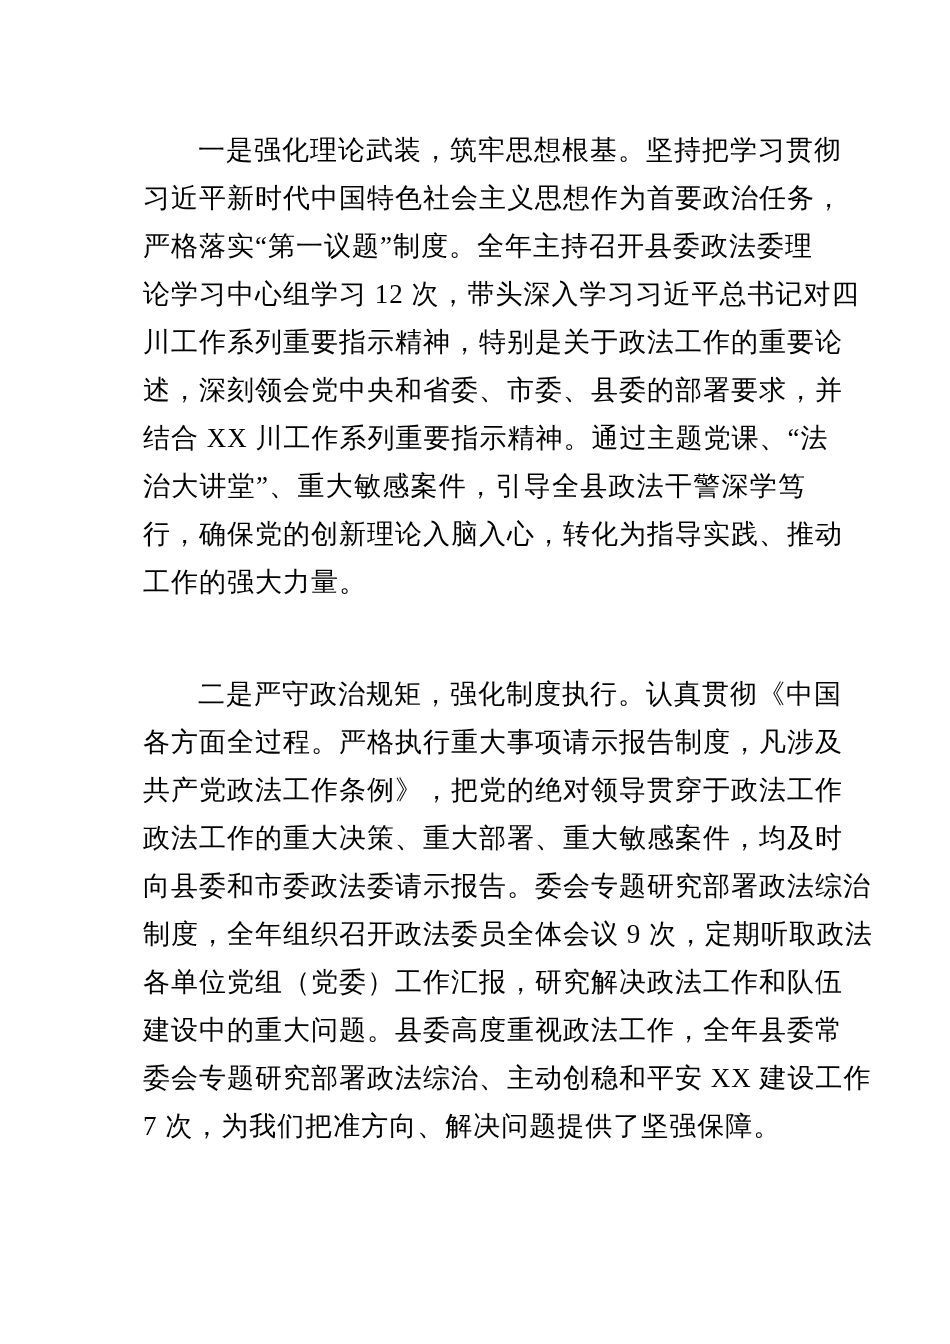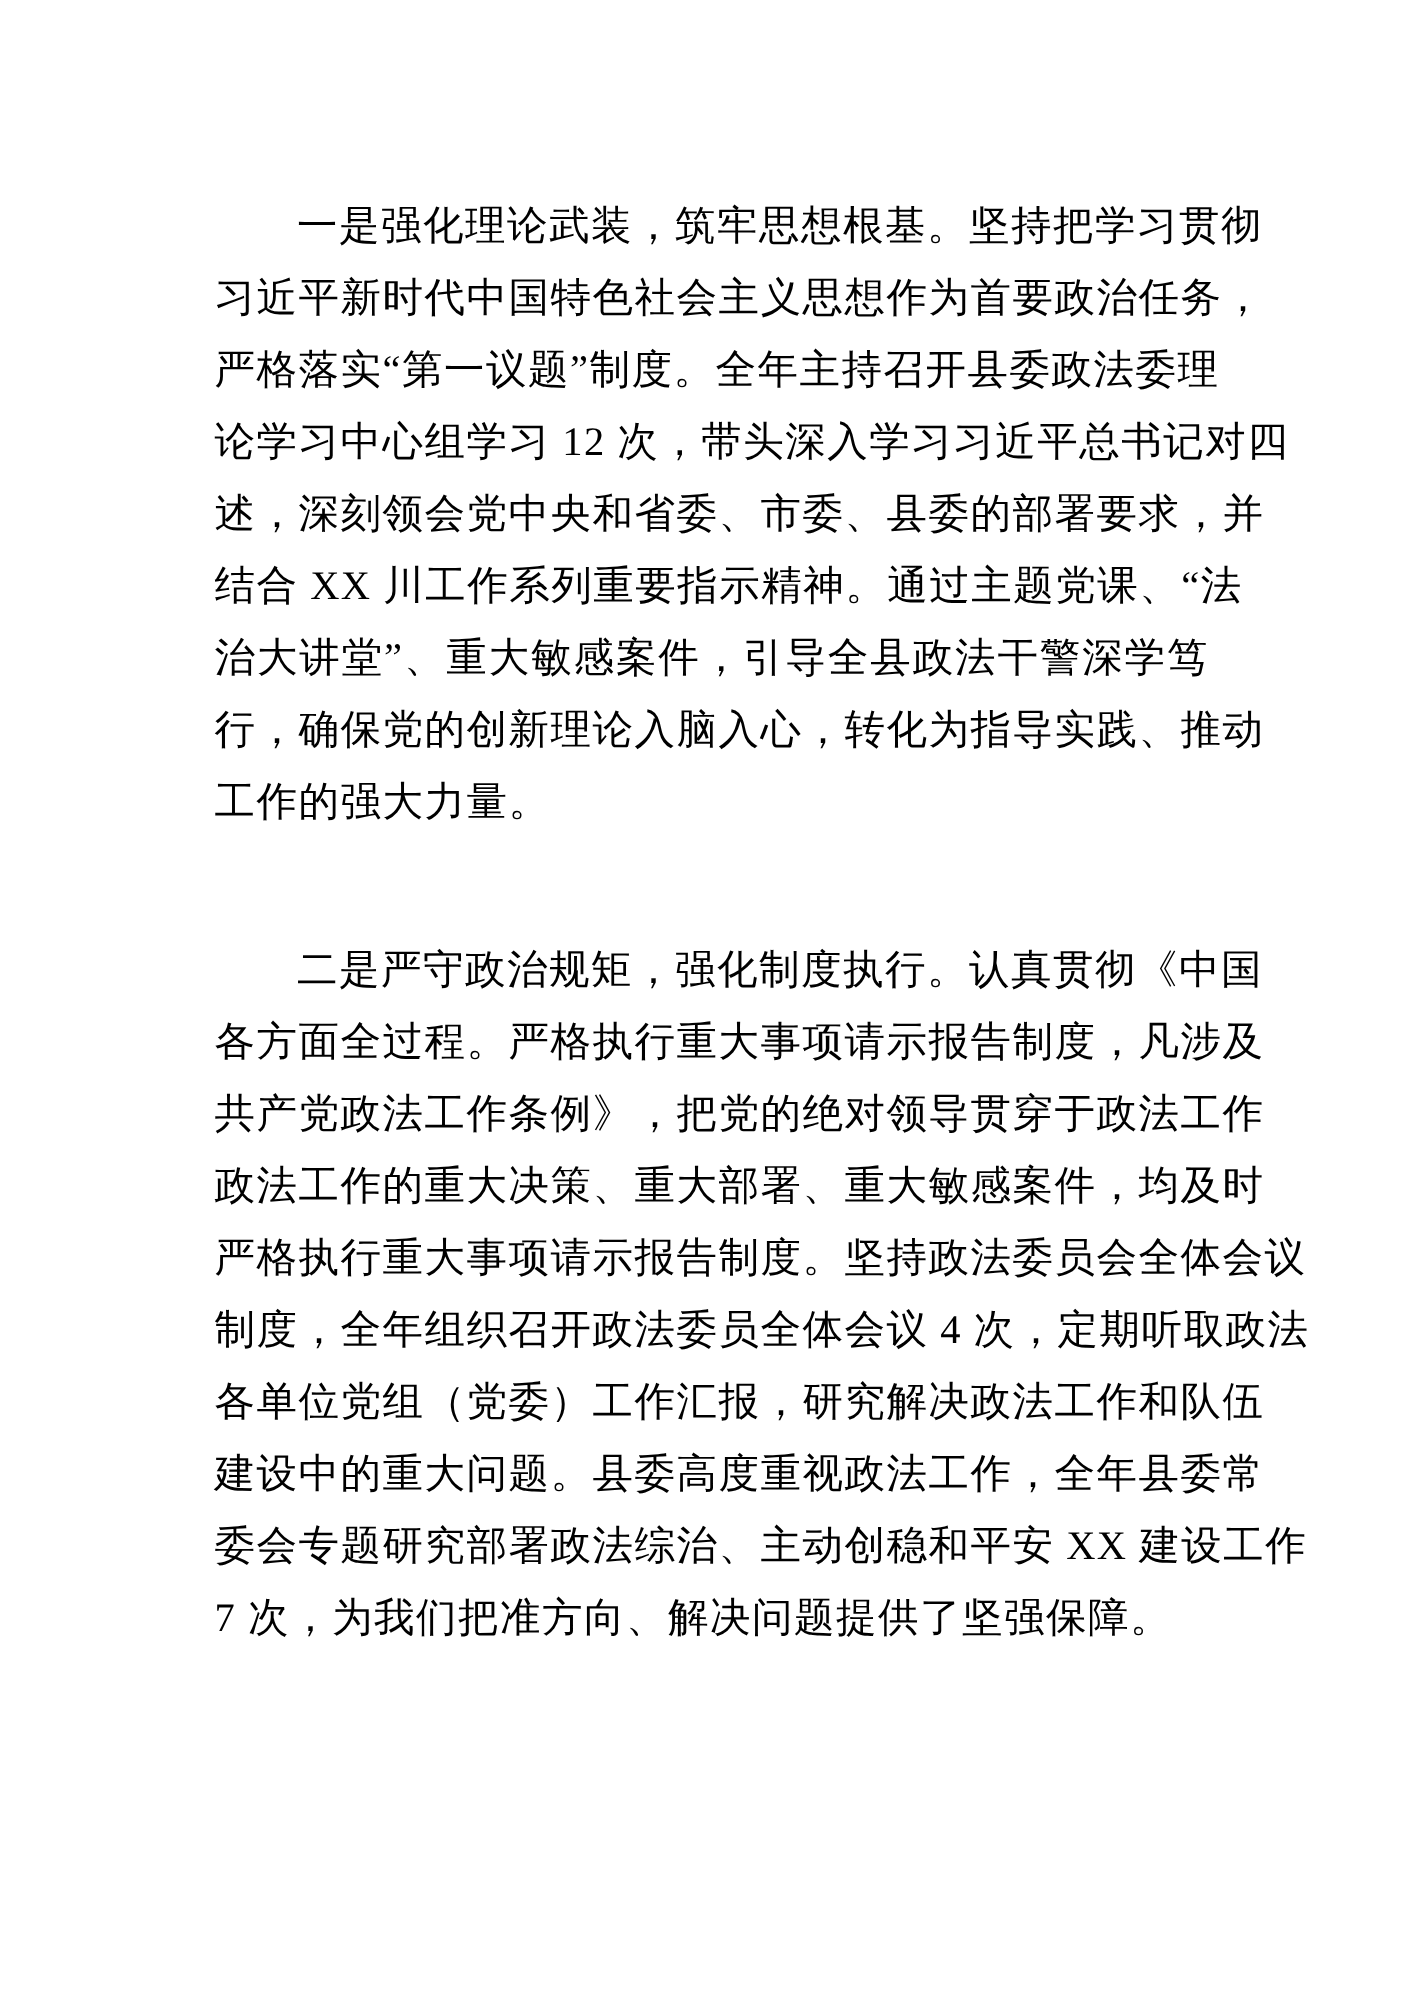--- a/index.html
+++ b/index.html
@@ -50,34 +50,35 @@
 <body>
 
 <div class="page">
   <div class="text-block">
 
     <div class="paragraph">
       <div class="line indent">一是强化理论武装，筑牢思想根基。坚持把学习贯彻</div>
       <div class="line">习近平新时代中国特色社会主义思想作为首要政治任务，</div>
       <div class="line">严格落实“第一议题”制度。全年主持召开县委政法委理</div>
       <div class="line">论学习中心组学习 12 次，带头深入学习习近平总书记对四</div>
+      <div class="line">川工作系列重要指示精神，特别是关于政法工作的重要论</div>
       <div class="line">述，深刻领会党中央和省委、市委、县委的部署要求，并</div>
       <div class="line">结合 XX 川工作系列重要指示精神。通过主题党课、“法</div>
       <div class="line">治大讲堂”、重大敏感案件，引导全县政法干警深学笃</div>
       <div class="line">行，确保党的创新理论入脑入心，转化为指导实践、推动</div>
       <div class="line last">工作的强大力量。</div>
     </div>
 
     <div class="paragraph">
       <div class="line indent">二是严守政治规矩，强化制度执行。认真贯彻《中国</div>
       <div class="line">各方面全过程。严格执行重大事项请示报告制度，凡涉及</div>
       <div class="line">共产党政法工作条例》，把党的绝对领导贯穿于政法工作</div>
       <div class="line">政法工作的重大决策、重大部署、重大敏感案件，均及时</div>
-      <div class="line">严格执行重大事项请示报告制度。坚持政法委员会全体会议</div>
-      <div class="line">制度，全年组织召开政法委员全体会议 4 次，定期听取政法</div>
+      <div class="line">向县委和市委政法委请示报告。委会专题研究部署政法综治</div>
+      <div class="line">制度，全年组织召开政法委员全体会议 9 次，定期听取政法</div>
       <div class="line">各单位党组（党委）工作汇报，研究解决政法工作和队伍</div>
       <div class="line">建设中的重大问题。县委高度重视政法工作，全年县委常</div>
       <div class="line">委会专题研究部署政法综治、主动创稳和平安 XX 建设工作</div>
       <div class="line last">7 次，为我们把准方向、解决问题提供了坚强保障。</div>
     </div>
 
   </div>
 </div>
 
 </body></html>

